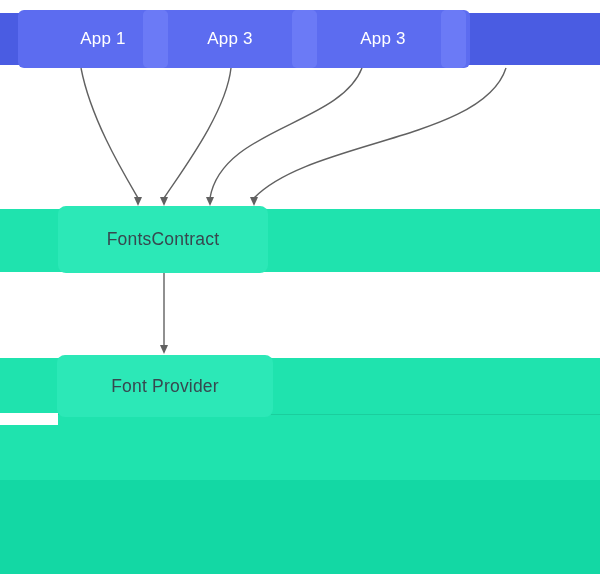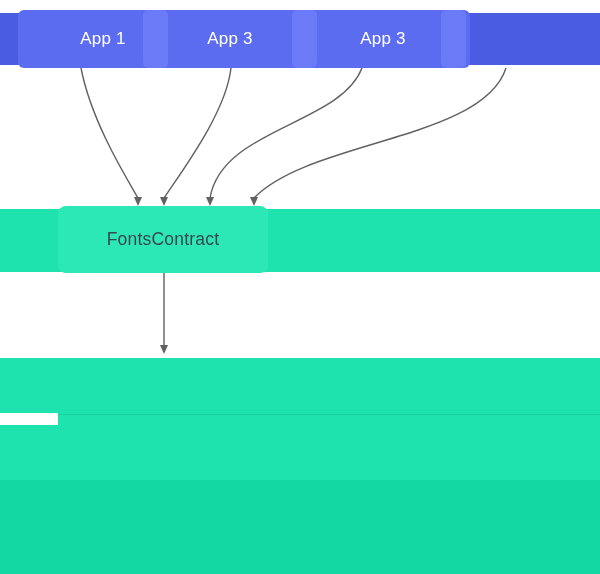--- a/index.html
+++ b/index.html
@@ -78,20 +78,23 @@
   <div class="abs overlap o3"></div>
 
   <div class="abs band contract"></div>
   <div class="abs teal-box contract">
     <span>FontsContract</span>
   </div>
 
   <div class="abs provider-block"></div>
   <div class="abs seam"></div>
   <div class="abs notch"></div>
+  <div class="abs teal-box provider">
+    <span>Font Provider</span>
+  </div>
 
   <div class="abs bottom-block"></div>
 
   <svg class="abs arrows" viewBox="0 0 600 574">
 
     <path class="curve" d="M81,68  C91,120 124,174 138,198"></path>
     <path class="curve" d="M231,68 C226,112 184,168 164,198"></path>
     <path class="curve" d="M362,68 C340,125 222,128 210,198"></path>
     <path class="curve" d="M506,68 C483,140 310,140 254,198"></path>
     <polygon class="head" points="134,197 142,197 138,206"></polygon>

